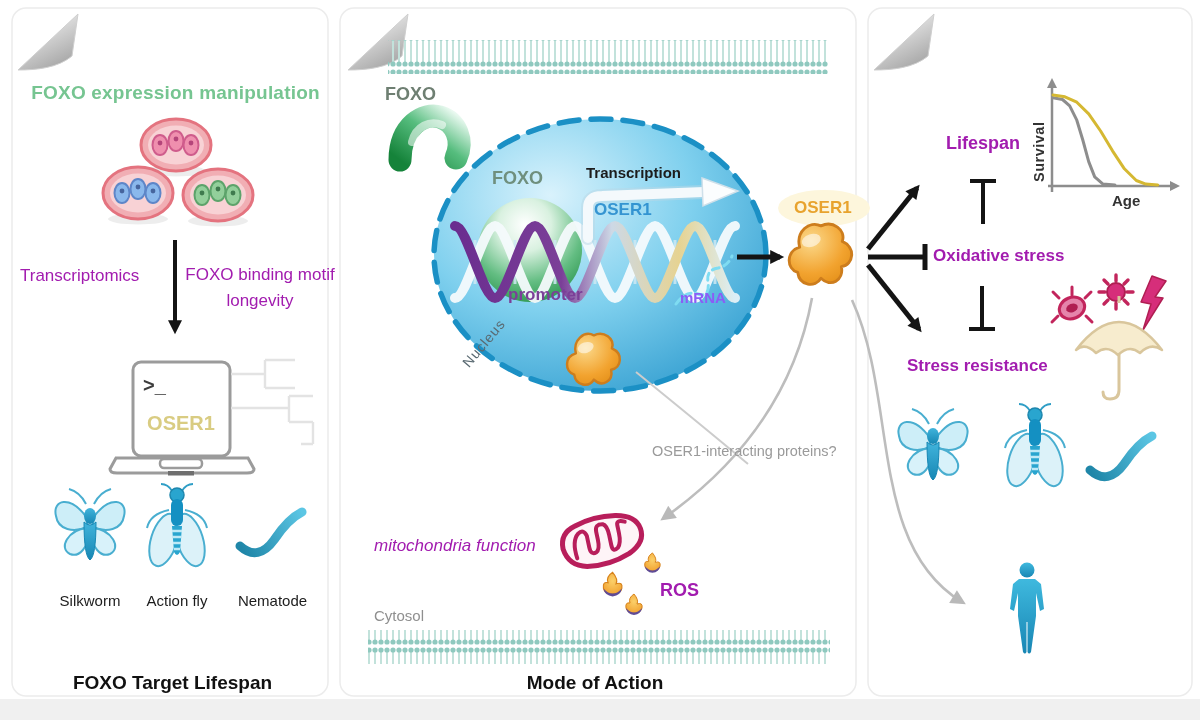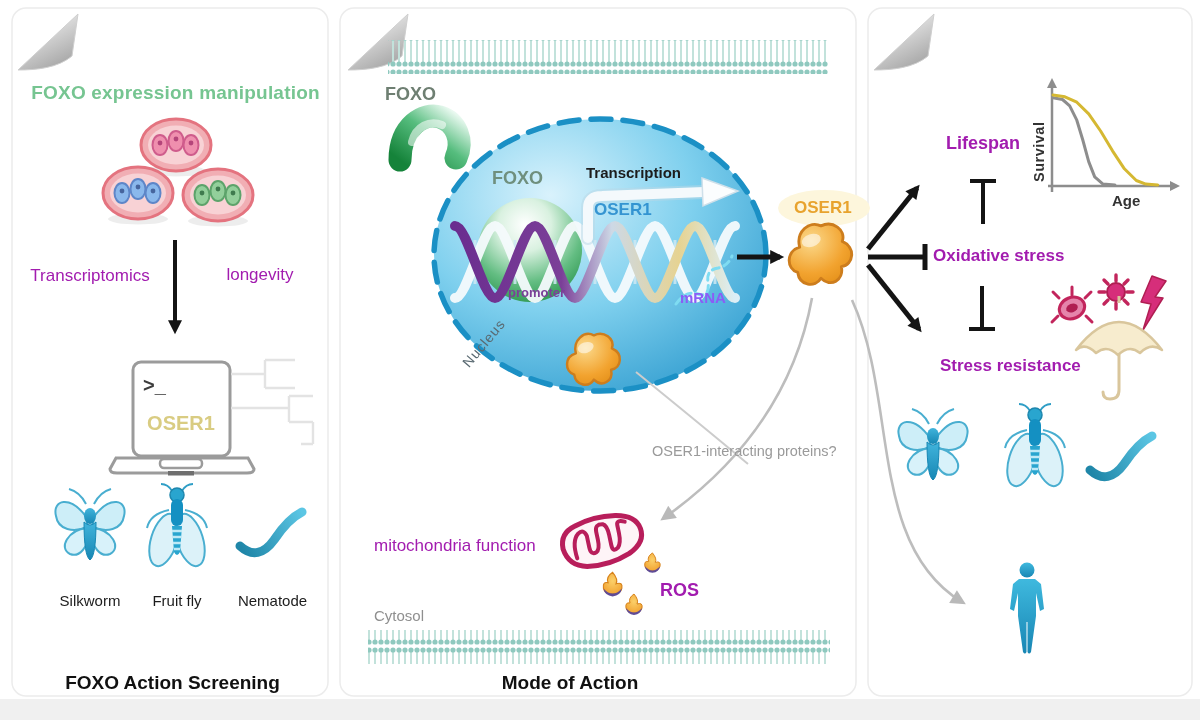--- a/index.html
+++ b/index.html
@@ -6,21 +6,21 @@
   #stage{position:relative;width:1200px;height:720px;background:#ffffff;overflow:hidden;
          font-family:"Liberation Sans",sans-serif;color:#1c1c1c;}
   .abs{position:absolute;}
   .ctr{text-align:center;}
   .panel-title{font-size:19px;font-weight:bold;color:#111;}
   .green-head{font-size:19px;font-weight:bold;color:#76c591;letter-spacing:.2px;}
   .lbl{font-size:17px;color:#a21caf;}
   .lbl-sm{font-size:15px;color:#1c1c1c;}
   .semib{font-weight:600;}
   .gray-it{color:#9a9a9a;font-size:14.5px;}
-  .purple{color:#7b3f98;font-weight:bold;font-size:13px;}
+  .purple{color:#7b3f98;font-weight:bold;font-size:17px;}
   .cyan-t{color:#8b5cf6;font-weight:bold;font-size:15px;}
   .blue-t{color:rgba(40,140,205,.9);font-weight:bold;font-size:17px;}
   .orange-t{color:#e8a32e;font-weight:bold;font-size:17px;}
   .foxo-gray{color:#6e7f72;font-weight:600;font-size:18px;}
   .foxo-nuc{color:#6f8f7d;font-weight:bold;font-size:18px;}
   .nucleus-rot{color:#5a6a72;font-size:14px;letter-spacing:1px;transform:rotate(-50deg);}
   .bottom-strip{position:absolute;left:0;right:0;bottom:0;height:21px;background:#f0f0f0;}
   svg text{font-family:"Liberation Sans",sans-serif;}
 </style>
 </head>
@@ -312,41 +312,42 @@
     <use href="#fly" x="1000" y="402"></use>
     <use href="#worm" x="1086" y="424"></use>
 
     <g transform="translate(1010,562)" fill="url(#humanGrad)">
       <circle cx="17" cy="8" r="7.5"></circle>
       <path d="M9,17 L25,17 L31,22 L34,47 L30,49 L26,31 L26,54 L21,90 Q19,93 17.5,90 L17.5,60 L16.5,60 L16.5,90 Q15,93 13,90 L8,54 L8,31 L4,49 L0,47 L3,22 Z"></path>
     </g>
   </svg>
 
   <div class="abs ctr green-head" style="left:28px;top:82px;width:295px;">FOXO expression manipulation</div>
-  <div class="abs lbl" style="left:20px;top:266px;width:140px;text-align:center;">Transcriptomics</div>
+  <div class="abs lbl" style="left:20px;top:266px;width:140px;text-align:left;">Transcriptomics</div>
   <div class="abs ctr lbl" style="left:185px;top:262px;width:150px;line-height:1.5;">
+    <div>FOXO binding motif</div>
     <div>longevity</div>
   </div>
   <div class="abs ctr lbl-sm" style="left:45px;top:592px;width:90px;">Silkworm</div>
-  <div class="abs ctr lbl-sm" style="left:137px;top:592px;width:80px;">Fruit fly</div>
+  <div class="abs ctr lbl-sm" style="left:137px;top:592px;width:80px;">Action fly</div>
   <div class="abs ctr lbl-sm" style="left:230px;top:592px;width:85px;">Nematode</div>
-  <div class="abs ctr panel-title" style="left:20px;top:672px;width:305px;">FOXO Action Screening</div>
+  <div class="abs ctr panel-title" style="left:20px;top:672px;width:305px;">FOXO Target Lifespan</div>
 
   <div class="abs foxo-gray" style="left:385px;top:84px;">FOXO</div>
   <div class="abs foxo-nuc" style="left:492px;top:168px;">FOXO</div>
   <div class="abs lbl-sm semib" style="left:586px;top:164px;font-weight:bold;">Transcription</div>
   <div class="abs blue-t" style="left:594px;top:200px;">OSER1</div>
   <div class="abs purple" style="left:508px;top:285px;">promoter</div>
   <div class="abs cyan-t" style="left:680px;top:289px;">mRNA</div>
   <div class="abs nucleus-rot" style="left:455px;top:335px;">Nucleus</div>
   <div class="abs orange-t" style="left:794px;top:198px;">OSER1</div>
   <div class="abs gray-it" style="left:652px;top:443px;">OSER1-interacting proteins?</div>
-  <div class="abs lbl" style="left:374px;top:536px;">mitochondria function</div>
+  <div class="abs lbl" style="left:374px;top:536px;font-style:italic;">mitochondria function</div>
   <div class="abs lbl semib" style="left:660px;top:580px;font-size:18px;">ROS</div>
   <div class="abs lbl-sm" style="left:374px;top:607px;color:#8f8f8f;">Cytosol</div>
-  <div class="abs ctr panel-title" style="left:415px;top:672px;width:310px;">Mode of Action</div>
+  <div class="abs ctr panel-title" style="left:440px;top:672px;width:310px;">Mode of Action</div>
 
   <div class="abs ctr lbl semib" style="left:933px;top:133px;width:100px;font-size:18px;">Lifespan</div>
   <div class="abs lbl semib" style="left:933px;top:246px;">Oxidative stress</div>
-  <div class="abs lbl semib" style="left:907px;top:356px;margin-left:33px;">Stress resistance</div>
+  <div class="abs lbl semib" style="left:907px;top:356px;">Stress resistance</div>
 
   <div class="bottom-strip"></div>
 </div>
 
 </body></html>

